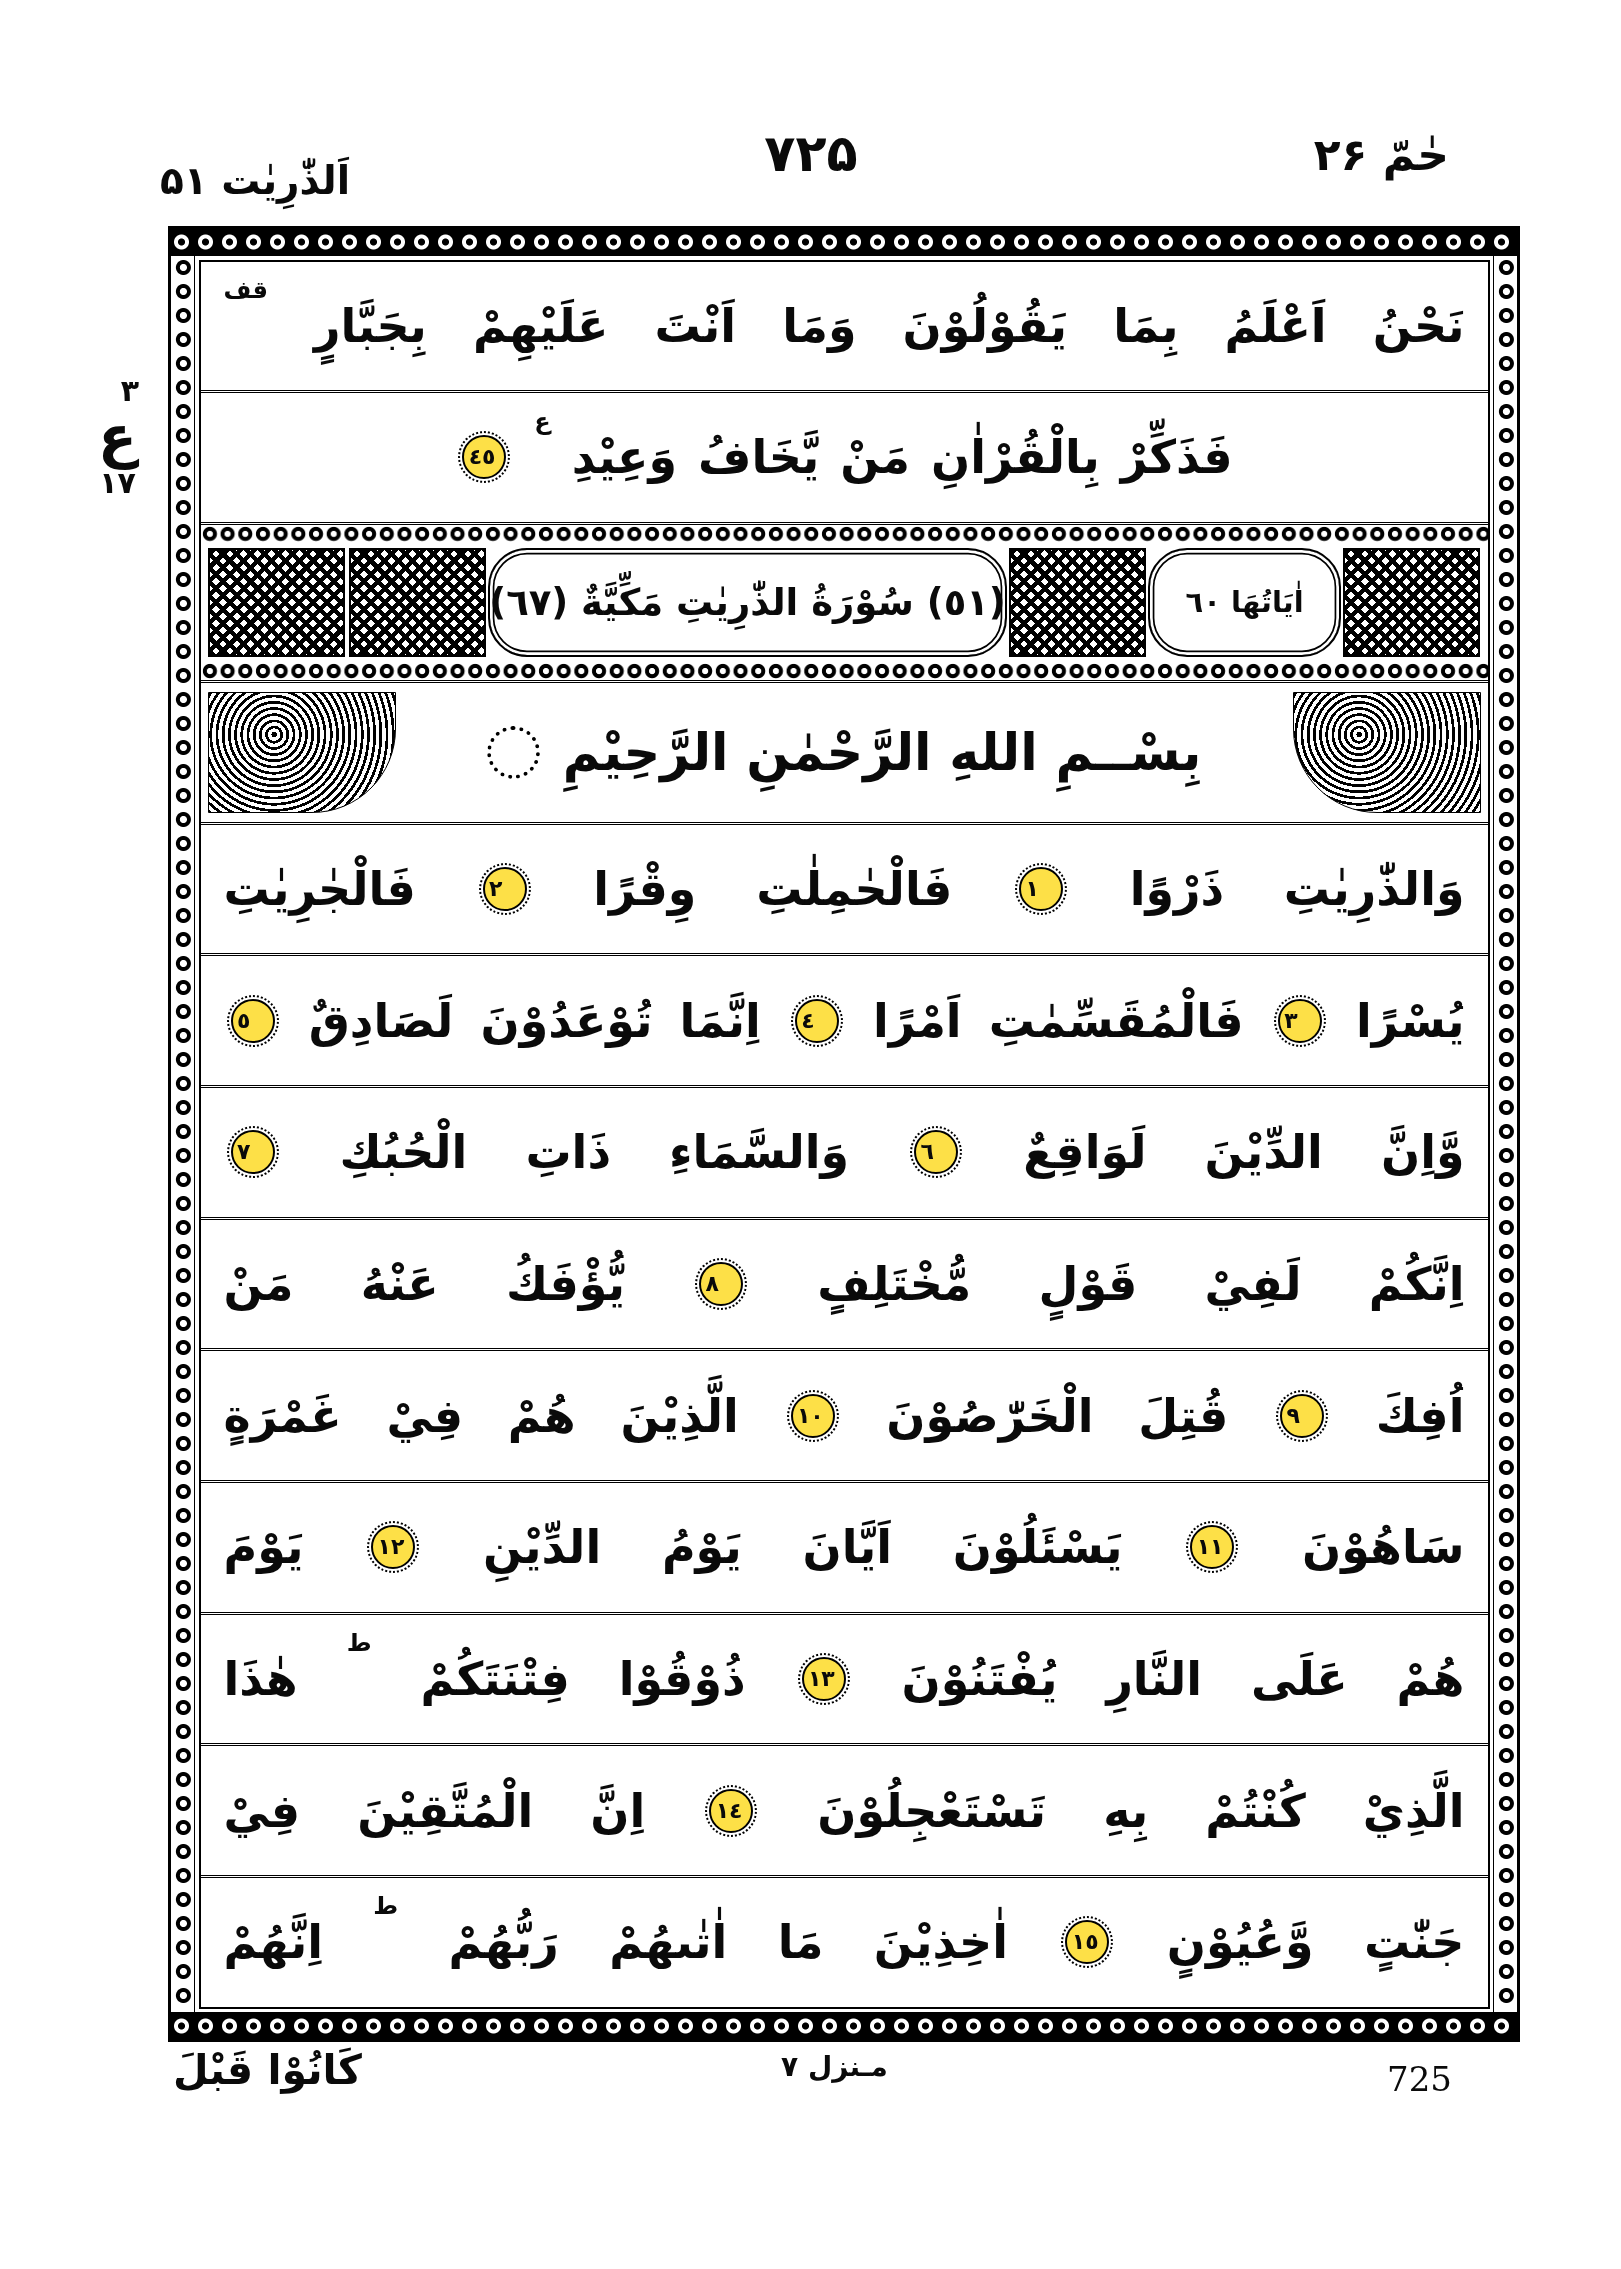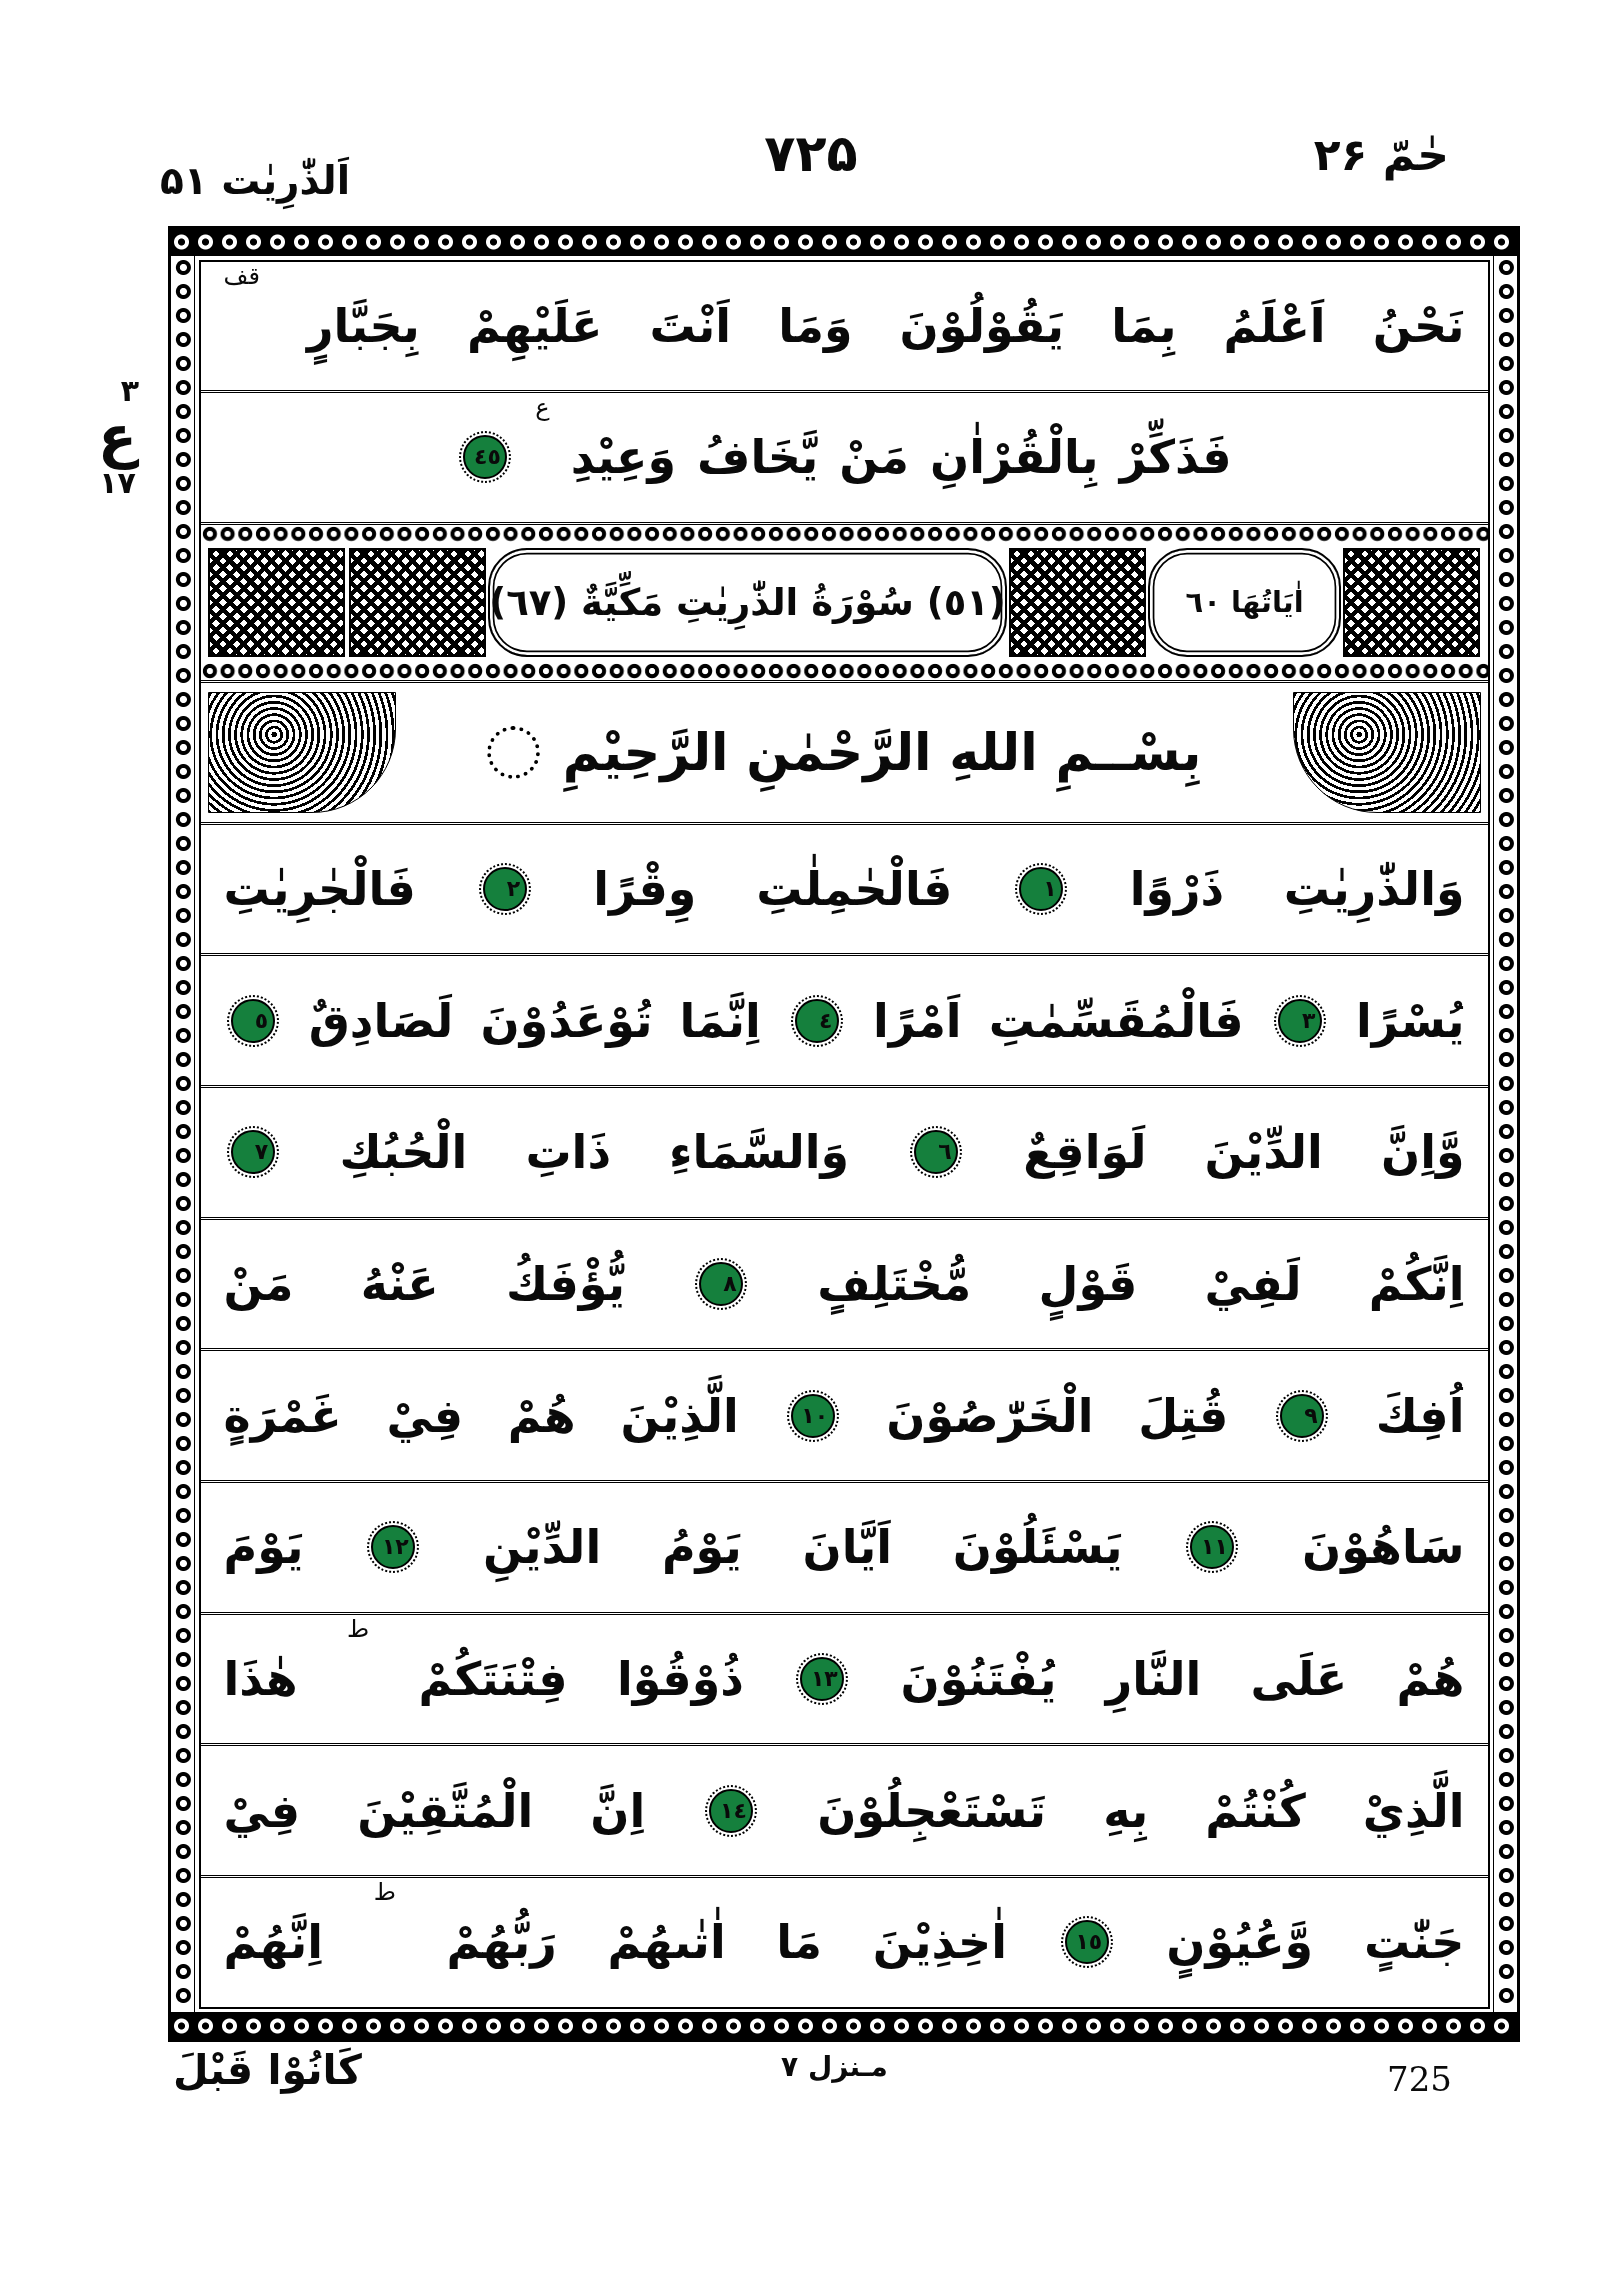--- a/index.html
+++ b/index.html
@@ -32,25 +32,25 @@
   .inner { flex:1 1 auto; border:2.7px solid #000; margin:3.5px; display:flex; flex-direction:column; min-width:0; }
   .inner > * { border-bottom:3.5px double #000; }
   .inner > *:last-child { border-bottom:none; }
 
   
   .line-row { flex:1 1 0; min-height:0; display:flex; direction:rtl; align-items:center;
               justify-content:space-between; padding:0 23px; font-size:46px; font-weight:bold;
               white-space:nowrap; overflow:hidden; }
   .line-row.center { justify-content:center; gap:21px; }
   .word { flex:0 0 auto; }
-  .marker { flex:0 0 auto; display:inline-flex; align-items:center; justify-content:flex-start;
+  .marker { flex:0 0 auto; display:inline-flex; align-items:center; justify-content:flex-end;
             min-width:44px; height:44px; padding:0 4.4px; border:2.7px solid #000; border-radius:886px;
-            outline:2.7px dotted #000; outline-offset:2.7px; margin:0 7px; background:#15803d; }
+            outline:2.7px dotted #000; outline-offset:2.7px; margin:0 7px; background:#fde047; }
   .marker-num { font-size:22px; font-weight:bold; line-height:1; }
-  .waqf { flex:0 0 auto; font-size:24px; align-self:flex-start; padding-top:0; font-weight:normal; }
+  .waqf { flex:0 0 auto; font-size:24px; align-self:flex-start; padding-top:14px; font-weight:bold; }
 
   
   .surah-band { flex:0 0 158px; display:flex; flex-direction:column; background:#fff; }
   .bead-chain { flex:0 0 17.7px;
             background-image: radial-gradient(circle at 8.9px 8.9px, #fff 2.7px, #000 3.5px, #000 6.6px, #fff 7.5px);
             background-size:17.7px 17.7px; background-repeat:repeat-x; }
   .sb-mid { flex:1 1 auto; display:flex; direction:rtl; align-items:stretch; padding:3.5px 5.3px; min-height:0; }
   .knot { flex:1 1 35px; border:2.7px solid #000; margin:1.8px;
           background-image: repeating-linear-gradient(45deg, #000 0 4.4px, #fff 4.4px 9.8px),
                             repeating-linear-gradient(135deg, #000 0 4.4px, #fff 4.4px 9.8px);

